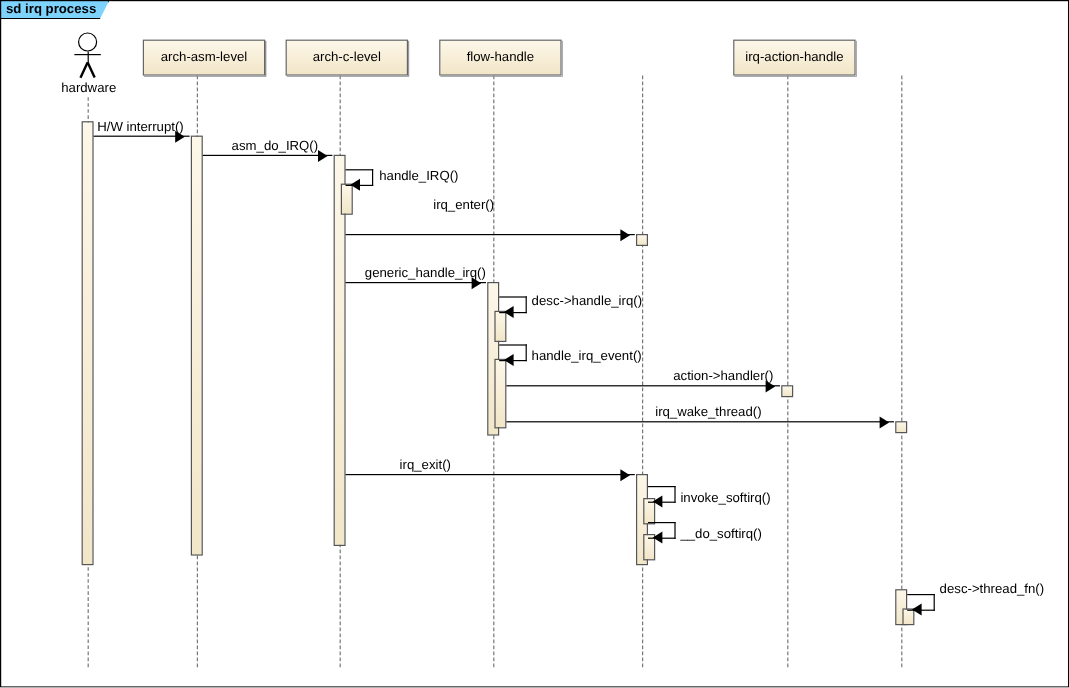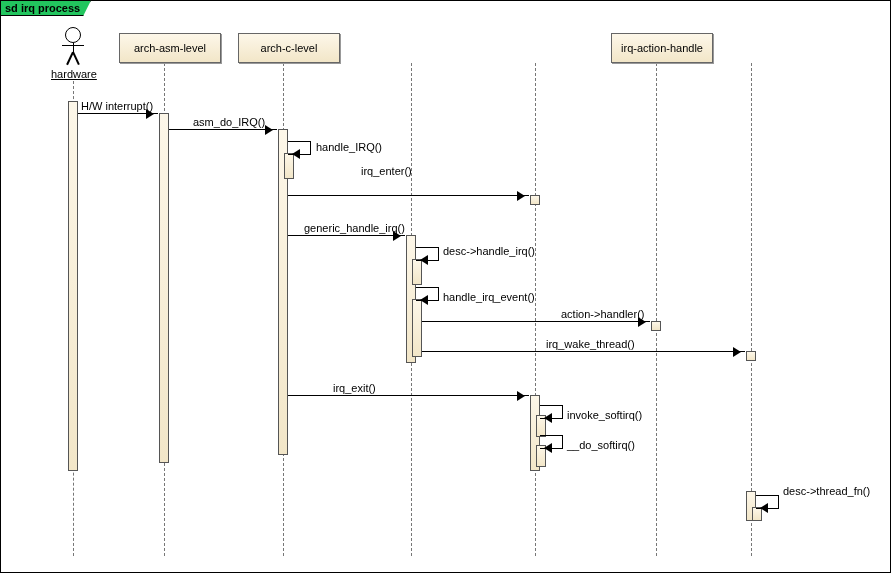--- a/index.html
+++ b/index.html
@@ -14,30 +14,29 @@
     width: 891px;
     height: 573px;
     border: 1px solid #000;
     box-sizing: border-box;
   }
   .frame-tab {
     position: absolute;
     top: -1px;
     left: -1px;
     border: 1px solid #000;
-    background: #22c55e;
+    background: #7dd3fc;
     padding: 1px 10px 1px 4px;
     font-weight: bold;
     font-size: 11px;
     clip-path: polygon(0 0, 100% 0, calc(100% - 8px) 100%, 0 100%);
   }
   .actor {
     position: absolute;
     text-align: right;
-    text-decoration: underline;
   }
   .actor-head {
     width: 14px;
     height: 14px;
     border: 1.5px solid #000;
     border-radius: 50%;
     margin: 0 auto;
   }
   .actor-body {
     position: relative;
@@ -146,20 +145,21 @@
   <div class="actor" style="left:50px; top:26px; width:44px;">
     <div class="actor-head"></div>
     <div class="actor-body"></div>
     <div class="actor-arms"></div>
     <div class="actor-legs"></div>
     <div class="actor-label">hardware</div>
   </div>
 
   <div class="participant" style="left:118px; top:32px;">arch-asm-level</div>
   <div class="participant" style="left:237px; top:32px;">arch-c-level</div>
+  <div class="participant" style="left:365px; top:32px;">flow-handle</div>
   <div class="participant" style="left:610px; top:32px;">irq-action-handle</div>
 
   <div class="activation" style="left:67px; top:100px; height:370px;"></div>
   <div class="activation" style="left:158px; top:112px; height:350px;"></div>
   <div class="activation" style="left:277px; top:128px; height:326px;"></div>
   <div class="activation" style="left:283px; top:152px; height:26px;"></div>
   <div class="activation" style="left:529px; top:194px; height:10px;"></div>
   <div class="activation" style="left:405px; top:234px; height:128px;"></div>
   <div class="activation" style="left:411px; top:258px; height:26px;"></div>
   <div class="activation" style="left:411px; top:298px; height:58px;"></div>

